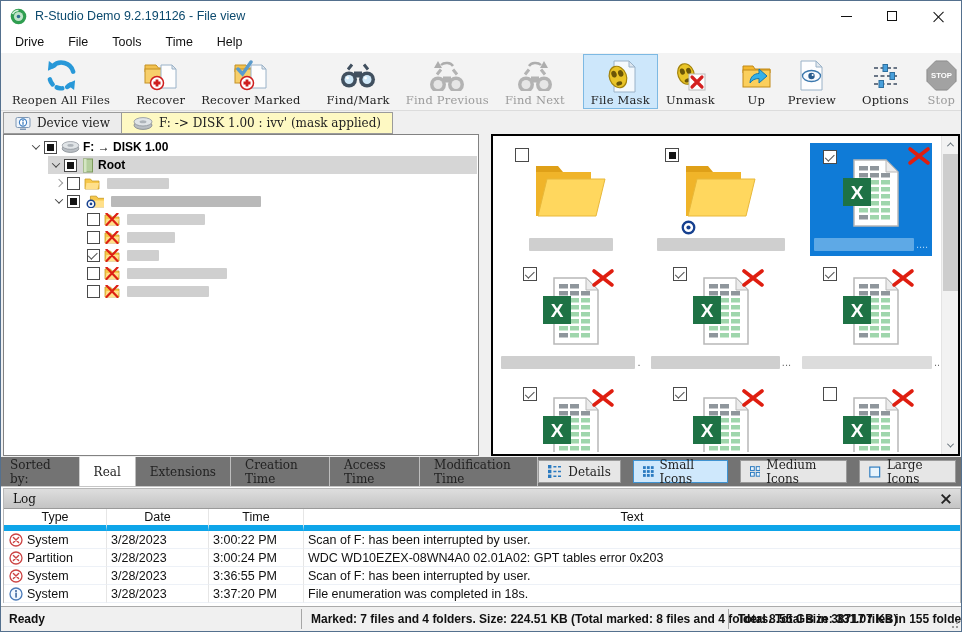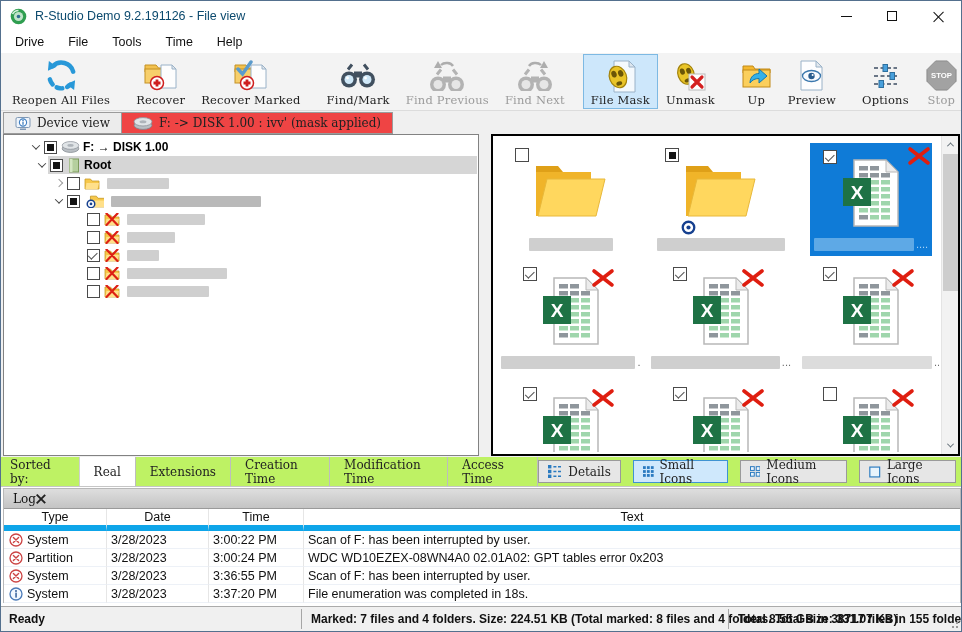--- a/index.html
+++ b/index.html
@@ -29,21 +29,21 @@
   .tb-btn { display:flex; flex-direction:column; align-items:center; justify-content:flex-start; padding:3px 7px 1px; border:1px solid transparent; }
   .tb-btn .ic { height:36px; display:flex; align-items:center; justify-content:center; }
   .tb-btn .lbl { font-family:"DejaVu Serif", serif; font-size:11.5px; letter-spacing:.2px; color:#222; white-space:nowrap; }
   .tb-btn.disabled .lbl { color:#9b9b9b; }
   .tb-btn.active { background:#cde7fb; border:1px solid #7db9e3; }
   .tb-sep { width:1px; background:#c9c9c9; margin:5px 5px; }
 
   
   .tabbar { position:absolute; top:110px; left:0; width:100%; height:23px; background:#f0f0f0; display:flex; align-items:stretch; padding:1px 0 0 2px; }
   .tab { display:flex; align-items:center; gap:6px; padding:0 11px; border:1px solid #9b9b9b; font-family:"DejaVu Serif", serif; font-size:12px; color:#222; background:#ececec; }
-  .tab.active { background:#ef4444; border-left:none; }
+  .tab.active { background:#fef9c3; border-left:none; }
 
   
   .main { position:absolute; top:133px; left:0; width:100%; height:323px; background:#f0f0f0; }
   .tree-panel { position:absolute; left:2px; top:0; width:476px; height:322px; background:#fff; border:1px solid #828282; overflow:hidden; padding-top:3px; }
   .trow { position:relative; height:18px; display:flex; align-items:center; font-size:12px; }
   .trow .selbg { position:absolute; left:44px; right:1px; top:0; bottom:0; background:#d6d6d6; }
   .trow > * { position:relative; }
   .chevbox { width:16px; display:flex; align-items:center; justify-content:center; flex:none; }
   .chev { width:6px; height:6px; border-right:1.6px solid #444; border-bottom:1.6px solid #444; display:block; }
   .chev.down { transform:rotate(45deg) translate(-1px,-1px); }
@@ -69,32 +69,32 @@
   .glabel .blob { height:13px; }
   .glabel .blob.selblob { background:#5ea9e6; }
   .gdots { font-size:11px; color:#6e6e6e; line-height:13px; }
   .gdots.sel { color:#a8d2f5; }
   .vscroll { position:absolute; top:0; right:0; bottom:0; width:17px; background:#f2f2f2; border-left:1px solid #e4e4e4; }
   .varrow { position:absolute; left:0; width:17px; height:17px; display:flex; align-items:center; justify-content:center; }
   .varrow .chev { border-color:#5f6a73; width:5px; height:5px; }
   .vthumb { position:absolute; left:1px; top:18px; width:15px; height:137px; background:#cdcdcd; }
 
   
-  .sortbar { position:absolute; top:456px; left:0; width:100%; height:30px; background:#bef264; border-bottom:1px solid #c6c6c6; display:flex; align-items:center; font-family:"DejaVu Serif", serif; font-size:12px; color:#222; }
+  .sortbar { position:absolute; top:456px; left:0; width:100%; height:30px; background:#737373; border-bottom:1px solid #c6c6c6; display:flex; align-items:center; font-family:"DejaVu Serif", serif; font-size:12px; color:#222; }
   .sortlabel { padding:0 12px 0 9px; }
   .sorttabs { display:flex; align-items:stretch; height:29px; }
   .stab { padding:0 14px; display:flex; align-items:center; border-right:1px solid #bdbdbd; }
   .stab.sel { background:#fff; border-left:1px solid #cfcfcf; }
   .viewbtns { margin-left:auto; display:flex; gap:12px; margin-right:5px; }
   .vbtn { height:23px; padding:0 9px; border:1px solid #9a9a9a; background:#e6e6e6; display:flex; align-items:center; gap:6px; }
   .vbtn.sel { background:#cfe8fc; border-color:#3f93d2; }
 
   
   .logpanel { position:absolute; top:487px; left:2px; width:958px; height:115px; background:#fff; border:1px solid #b8b8b8; }
-  .log-header { height:20px; background:linear-gradient(#dedede,#c4c4c4); border-bottom:1px solid #9a9a9a; display:flex; align-items:center; padding:2px 9px; font-family:"DejaVu Serif", serif; font-size:12px; color:#111; }
+  .log-header { height:20px; background:linear-gradient(#dedede,#c4c4c4); border-bottom:1px solid #9a9a9a; display:flex; align-items:center; justify-content:space-between; padding:2px 9px; font-family:"DejaVu Serif", serif; font-size:12px; color:#111; }
   .xicon { width:10px; height:10px; position:relative; display:block; }
   .xicon::before,.xicon::after { content:""; position:absolute; left:4.4px; top:-1px; width:1.6px; height:12px; background:#222; }
   .xicon::before { transform:rotate(45deg); } .xicon::after { transform:rotate(-45deg); }
   .log-table { font-size:12.5px; color:#111; }
   .lrow { display:grid; grid-template-columns:103px 102px 95px 1fr; height:18px; align-items:center; }
   .lrow.lhead { height:22px; }
   .lcell { height:100%; display:flex; align-items:center; border-right:1px solid #e6e6e6; border-bottom:1px solid #edf1f7; padding:0 4px; white-space:nowrap; overflow:hidden; }
   .lcell:last-child { border-right:none; }
   .lhead .lcell { justify-content:center; border-bottom:6px solid #0ea5e9; }
   .lcell .licon { margin:0 4px 0 1px; flex:none; display:flex; }
@@ -415,21 +415,21 @@
             <span class="chev down"></span>
           </span>
         <span class="cb tri"></span>
         <span class="tico">
             <svg width="19" height="12" viewBox="0 0 20 13">
               <use href="#sym-disk"></use>
             </svg>
           </span>
         <span class="tlabel">F: → DISK 1.00</span>
       </div>
-      <div class="trow" style="padding-left:30px">
+      <div class="trow" style="padding-left:44px">
         <span class="selbg"></span>
         <span class="chevbox">
             <span class="chev down"></span>
           </span>
         <span class="cb tri"></span>
         <span class="tico">
             <svg width="14" height="15" viewBox="0 0 14 15">
               <use href="#sym-folder-green"></use>
             </svg>
           </span>
@@ -641,22 +641,22 @@
       </div>
     </div>
   </div>
 
   <div class="sortbar">
     <span class="sortlabel">Sorted by:</span>
     <div class="sorttabs">
       <span class="stab sel">Real</span>
       <span class="stab">Extensions</span>
       <span class="stab">Creation Time</span>
+      <span class="stab">Access Time</span>
       <span class="stab">Modification Time</span>
-      <span class="stab">Access Time</span>
     </div>
     <div class="viewbtns">
       <span class="vbtn">
         <svg width="14" height="13" viewBox="0 0 14 13">
             <g fill="#2a7ac0">
               <rect x="0" y="0" width="3.4" height="3.4"></rect>
               <rect x="0" y="4.8" width="3.4" height="3.4"></rect>
               <rect x="0" y="9.6" width="3.4" height="3.4"></rect>
             </g>
             <g stroke="#2a7ac0" stroke-width="1.4" stroke-dasharray="3 1.6">

